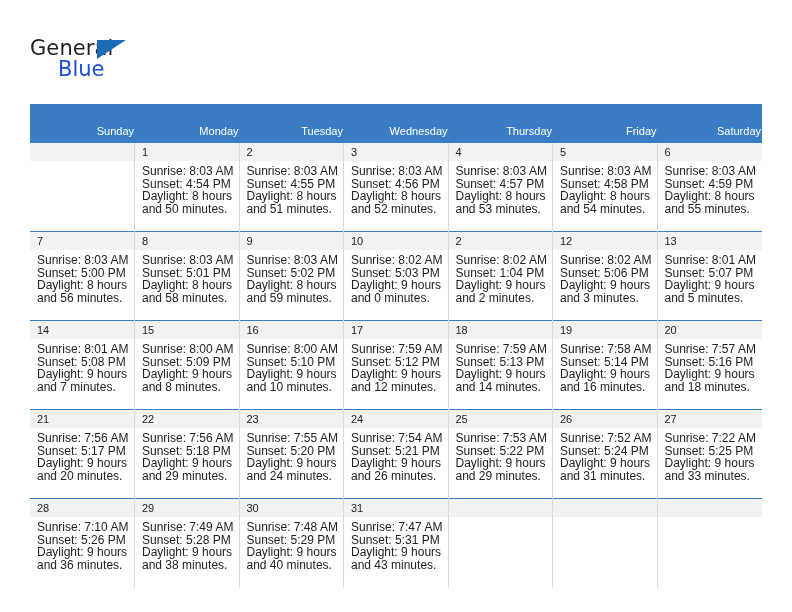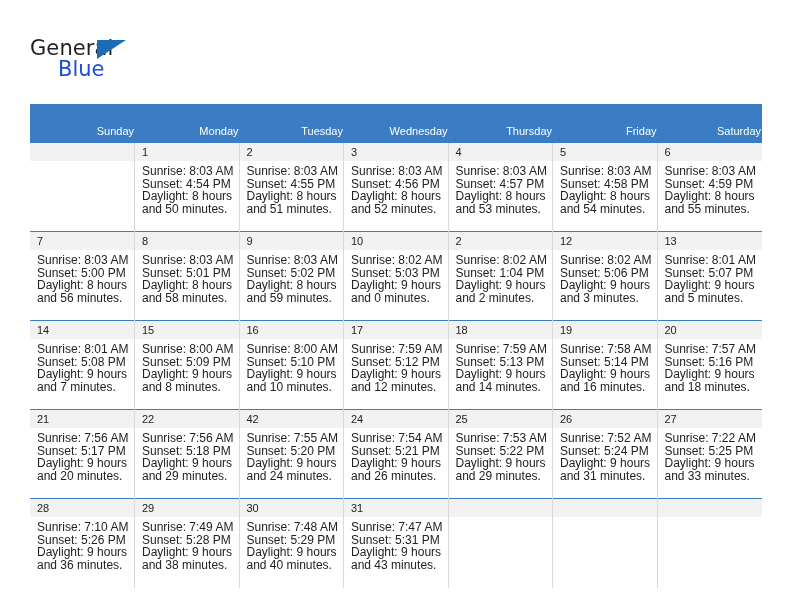--- a/index.html
+++ b/index.html
@@ -368,21 +368,21 @@
             <td>
               <div class="daynum">22</div>
               <div class="info">
                 <div>Sunrise: 7:56 AM</div>
                 <div>Sunset: 5:18 PM</div>
                 <div>Daylight: 9 hours</div>
                 <div>and 29 minutes.</div>
               </div>
             </td>
             <td>
-              <div class="daynum">42</div>
+              <div class="daynum">23</div>
               <div class="info">
                 <div>Sunrise: 7:55 AM</div>
                 <div>Sunset: 5:20 PM</div>
                 <div>Daylight: 9 hours</div>
                 <div>and 24 minutes.</div>
               </div>
             </td>
             <td>
               <div class="daynum">24</div>
               <div class="info">

